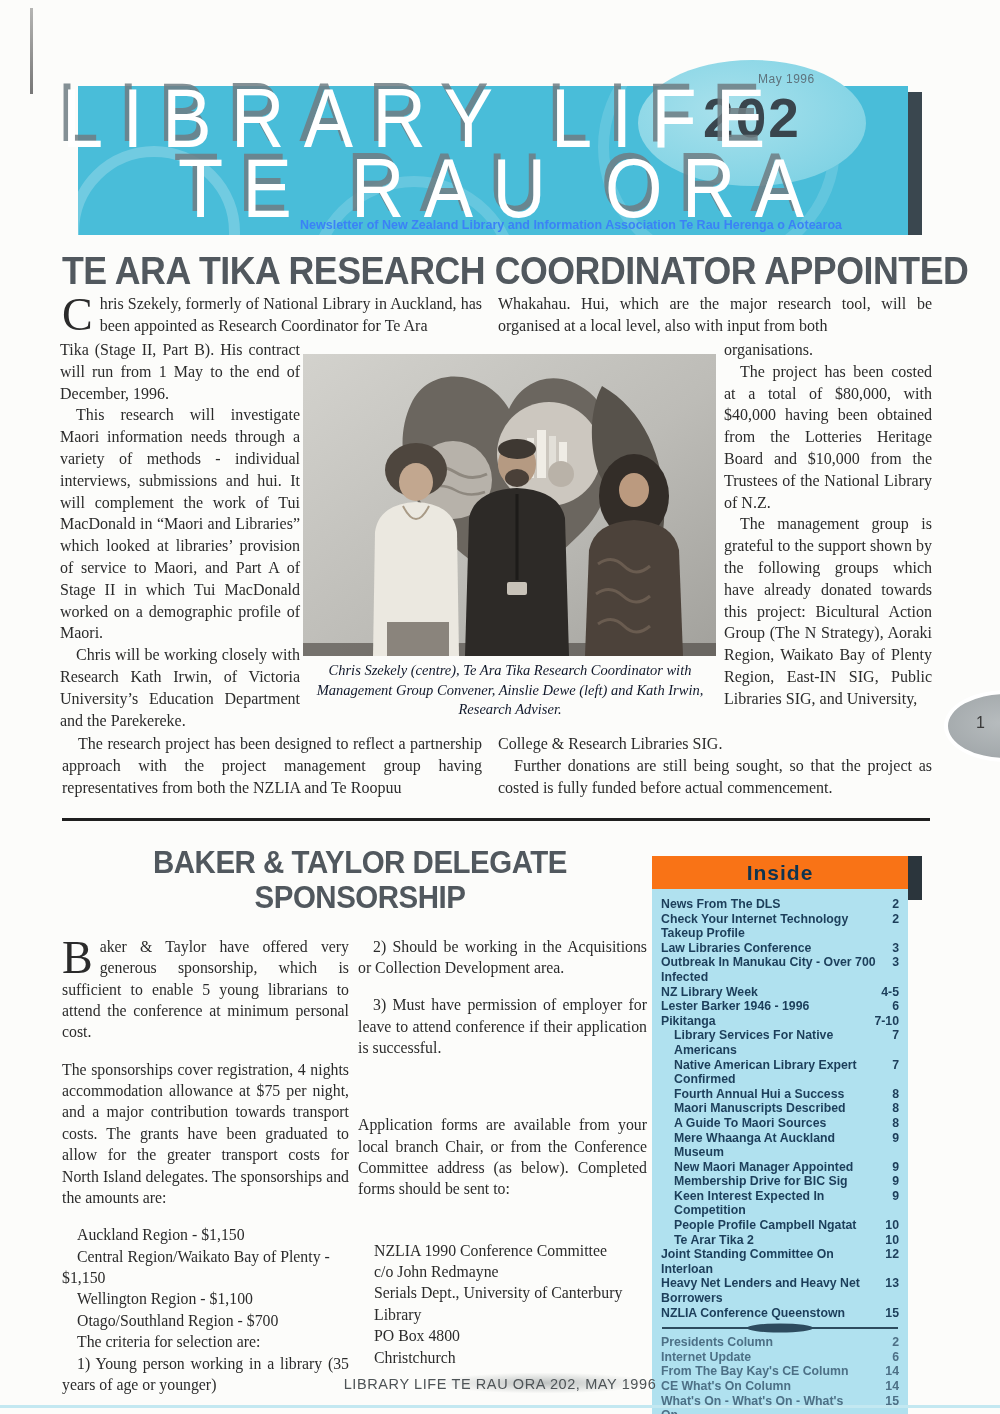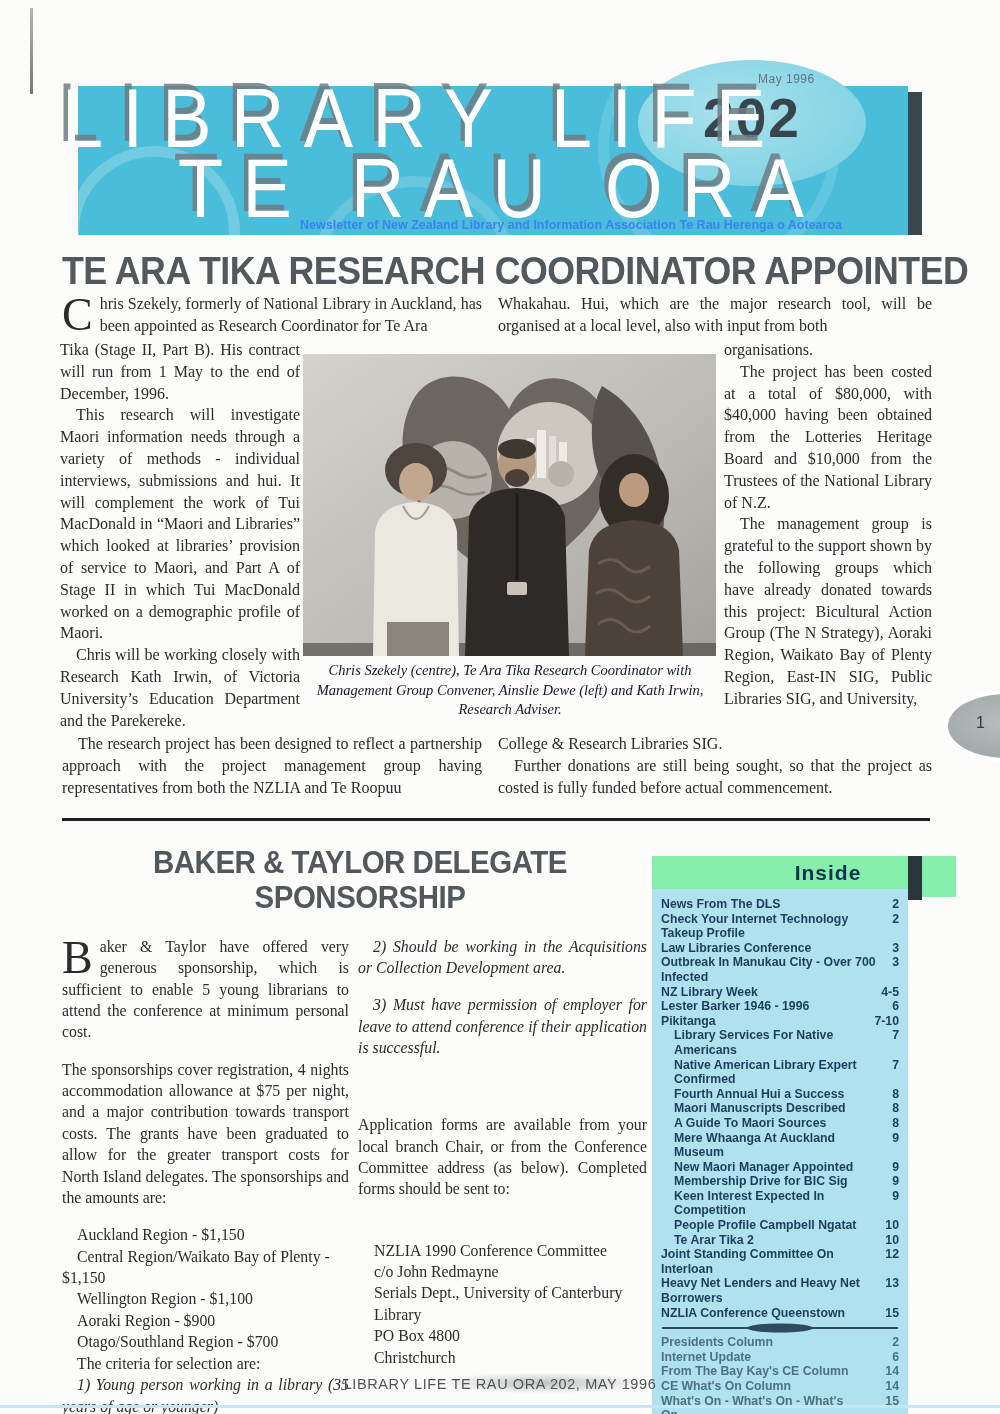--- a/index.html
+++ b/index.html
@@ -54,27 +54,27 @@
   .page-tab span{position:absolute;left:28px;top:20px;font-family:"Liberation Sans",sans-serif;
             font-size:16px;color:#3a3a3a;}
   
   .headline2{position:absolute;left:80px;top:845px;width:560px;text-align:center;
              font-family:"Liberation Sans",sans-serif;font-weight:bold;font-size:31px;line-height:35px;
              color:#51585e;letter-spacing:-0.5px;transform:scaleX(0.95);transform-origin:center top;}
   .a2col{font-size:15.8px;line-height:21.4px;text-align:justify;}
   .a2col1{position:absolute;left:62px;top:920px;width:287px;}
   .a2col2{position:absolute;left:358px;top:920px;width:289px;}
   .amount-line,.plain-line{text-indent:15px;text-align:left;margin:0;}
-  .crit{text-indent:15px;font-style:italic;}
+  .crit{text-indent:15px;}
   .gap24{height:24px;}
   .gap26{height:26px;}
   .address-line{text-align:left;margin:0;}
   .address-line.indent{padding-left:16px;}
   
-  .inside-strip{position:absolute;left:652px;top:856px;width:256px;height:41px;background:#86efac;padding-left:48px;}
+  .inside-strip{position:absolute;left:652px;top:856px;width:256px;height:41px;background:#f97316;}
   .inside-strip .inside-title{display:block;text-align:center;font-family:"Liberation Sans",sans-serif;
        font-weight:bold;font-size:21px;color:#0e3450;letter-spacing:1px;line-height:33px;}
   .inside-bar{position:absolute;left:908px;top:856px;width:14px;height:44px;background:#2b353c;}
   .inside-body{position:absolute;left:652px;top:889px;width:256px;background:#b0e1ef;
        padding:8px 9px 13px 9px;box-sizing:border-box;}
   .toc-row{display:flex;justify-content:space-between;font-family:"Liberation Sans",sans-serif;
        font-weight:bold;font-size:12.3px;line-height:14.6px;color:#1c3e5a;}
   .toc-row.indent .toc-label{padding-left:13px;}
   .toc-page{padding-left:6px;white-space:nowrap;}
   .toc-divider{position:relative;height:2px;background:#2d4b5e;margin:7px 1px 6px 1px;}
@@ -195,21 +195,20 @@
   </div>
 
   <div class="a2col a2col1">
     <p><span class="dropcap">B</span><span>aker &amp; Taylor have offered very generous sponsorship, which is sufficient to enable 5 young librarians to attend the conference at minimum personal cost.</span></p>
     <p class="ind">The sponsorships cover registration, 4 nights accommodation allowance at $75 per night, and a major contribution towards transport costs.  The grants have been graduated to allow for the greater transport costs for North Island delegates. The sponsorships and the amounts are:</p>
     <div>
 
     <div class="amount-line">Auckland Region - $1,150</div>
         <div class="amount-line">Central Region/Waikato Bay of Plenty - $1,150</div>
         <div class="amount-line">Wellington Region - $1,100</div>
-        <div class="amount-line">Aoraki Region - $900</div>
         <div class="amount-line">Otago/Southland Region - $700</div>
       </div>
     <div class="plain-line">The criteria for selection are:</div>
     <div class="crit">1)  Young person working in a library (35 years of age or younger)</div>
   </div>
 
   <div class="a2col a2col2">
     <p class="crit">2)  Should be working in the Acquisitions or Collection Development area.</p>
     <p class="crit">3)  Must have permission of employer for leave to attend conference if their application is successful.</p>
     <div class="gap24"></div>

